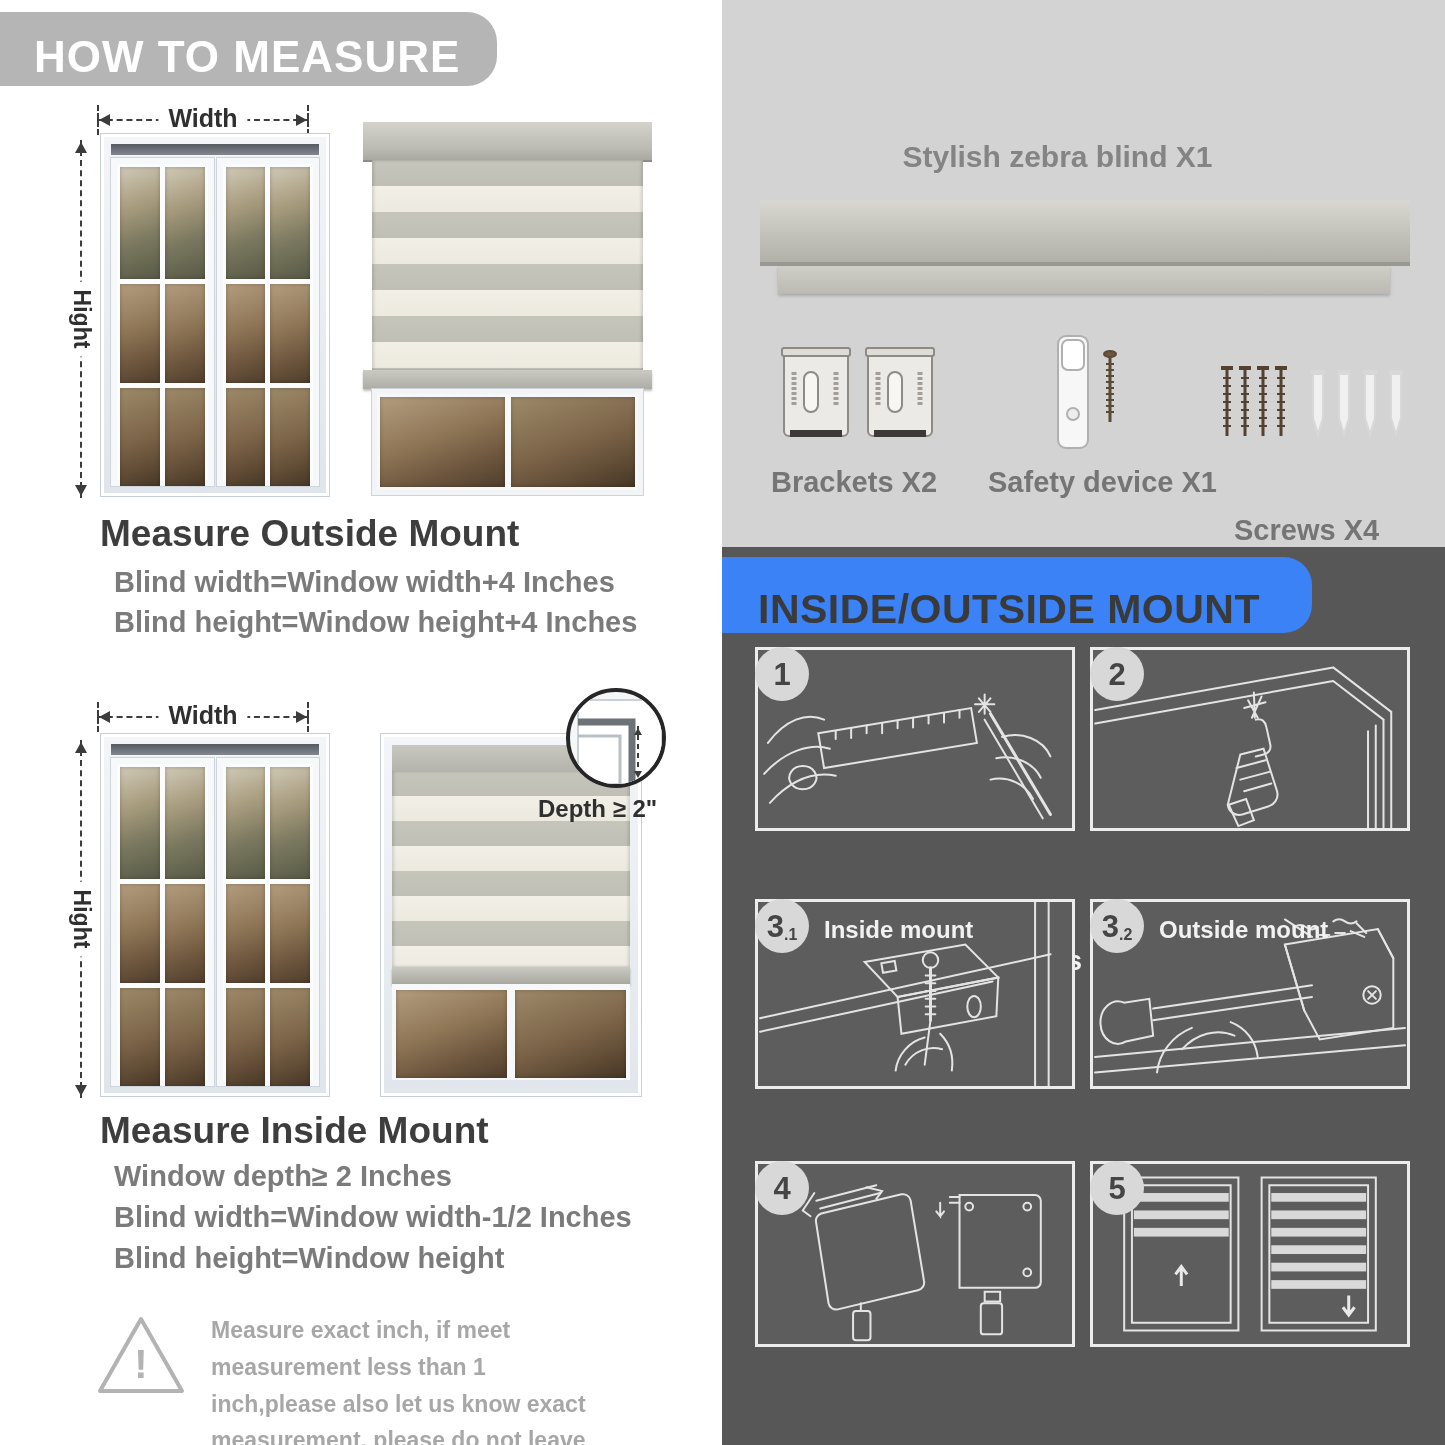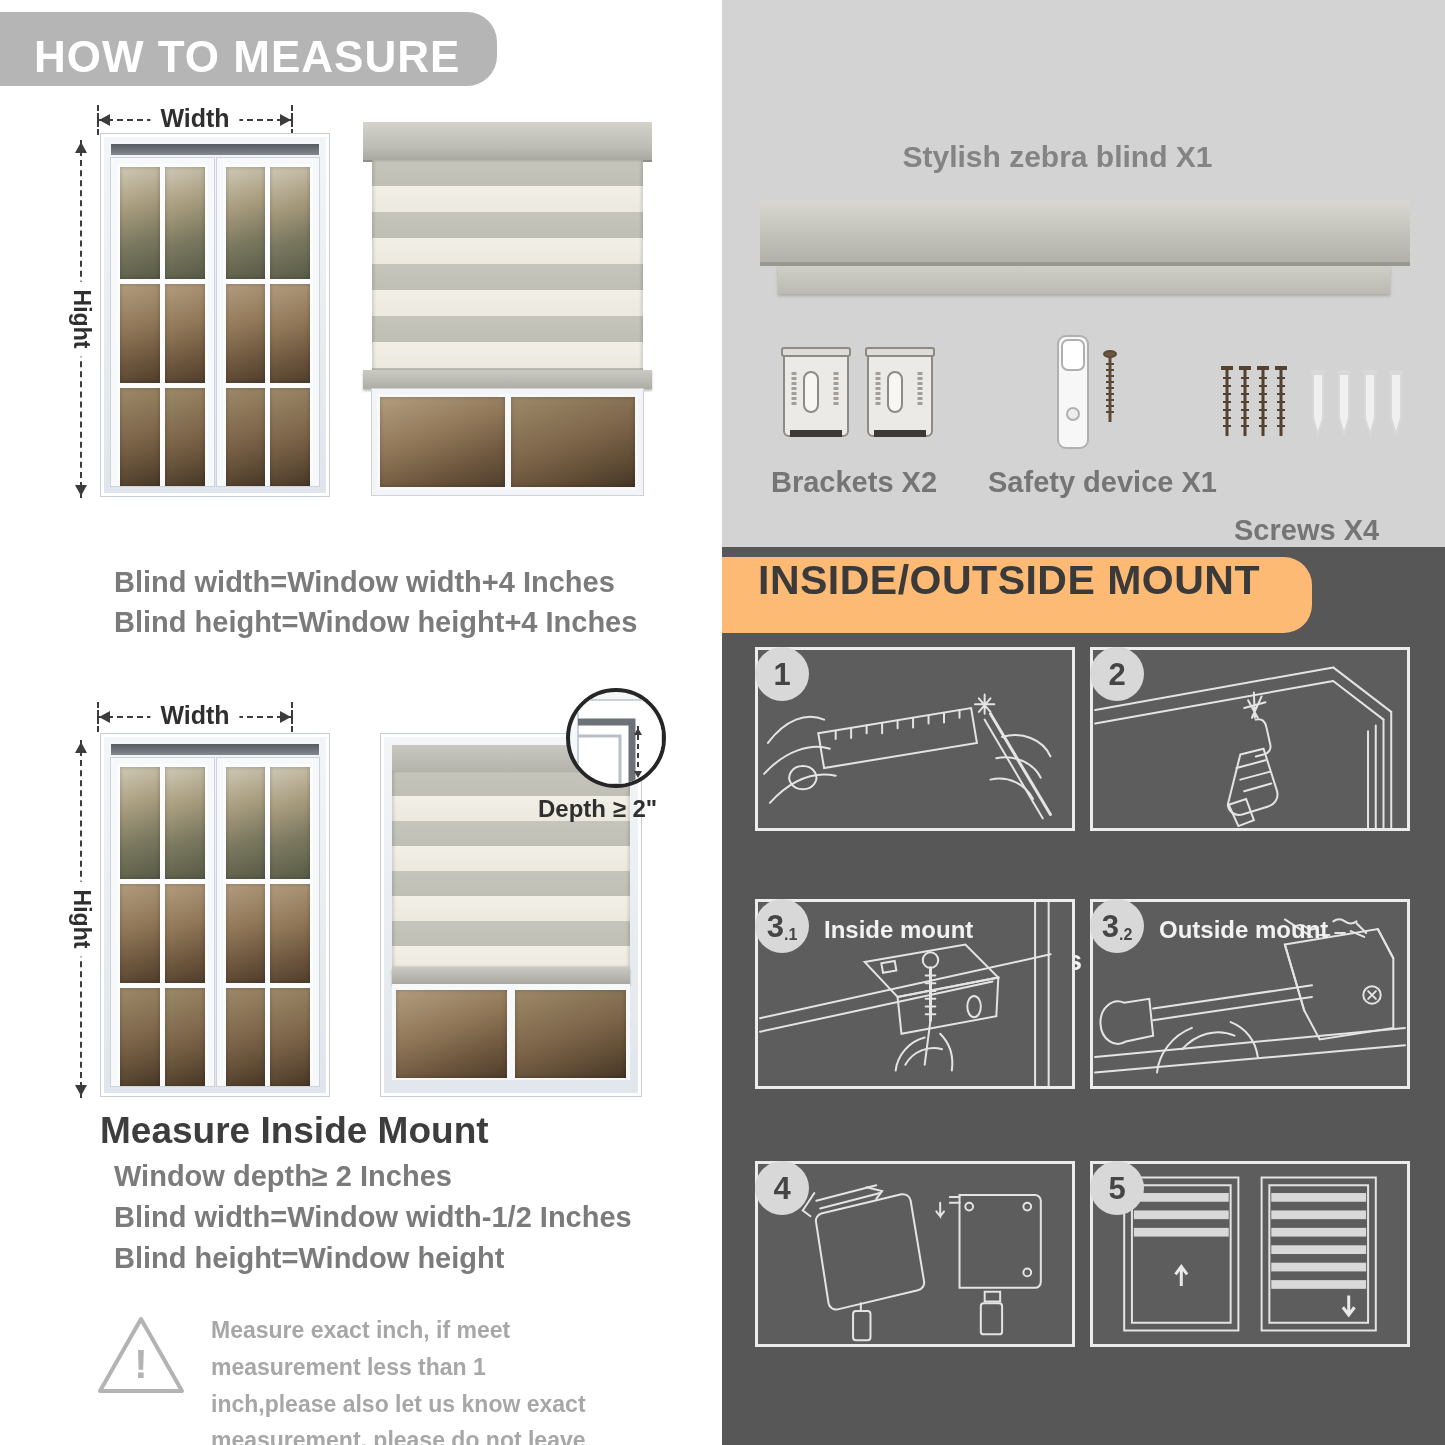--- a/index.html
+++ b/index.html
@@ -12,21 +12,21 @@
   
   .left-col{position:absolute;left:0;top:0;width:722px;height:1445px;background:#fff;}
   .howto-banner{
     position:absolute;left:0;top:12px;width:497px;height:74px;
     background:#b5b5b5;border-radius:0 30px 30px 0;
     display:flex;align-items:center;padding-left:34px;box-sizing:border-box;
   }
   .howto-banner span{color:#ffffff;font-size:44px;font-weight:bold;letter-spacing:1px;margin-top:16px;}
 
   
-  .meas-h{position:absolute;width:196px;height:30px;}
+  .meas-h{position:absolute;width:212px;height:30px;}
   .meas-h .line{position:absolute;left:0;right:0;top:14px;border-top:2px dashed #3c3c3c;}
   .meas-h .cap{position:absolute;top:0;bottom:0;border-left:2px dashed #3c3c3c;}
   .meas-h .cap.l{left:0;} .meas-h .cap.r{right:0;}
   .meas-h .ah{position:absolute;top:9px;width:0;height:0;border-top:6px solid transparent;border-bottom:6px solid transparent;}
   .meas-h .ah.l{left:2px;border-right:11px solid #3c3c3c;}
   .meas-h .ah.r{right:2px;border-left:11px solid #3c3c3c;}
   .meas-h .lbl{
     position:absolute;left:50%;top:50%;transform:translate(-50%,-54%);
     background:#fff;padding:0 10px;font-size:25px;font-weight:bold;color:#2f2f2f;
   }
@@ -121,22 +121,22 @@
   .headrail-sub{
     position:absolute;left:56px;top:266px;width:612px;height:28px;
     background:linear-gradient(180deg,#d0cfc7,#bbbab2);box-shadow:0 2px 3px rgba(0,0,0,.2);
   }
   .included-item-label{position:absolute;font-size:29px;font-weight:bold;color:#757575;white-space:nowrap;}
   .included-icon{position:absolute;}
 
   
   .right-bottom{position:absolute;left:722px;top:547px;width:723px;height:898px;background:#575757;}
   .mount-banner{
-    position:absolute;left:0;top:10px;width:590px;height:76px;background:#fdba74;
-    border-radius:0 28px 28px 0;display:flex;align-items:flex-start;padding-left:36px;box-sizing:border-box;
+    position:absolute;left:0;top:10px;width:590px;height:76px;background:#3b82f6;
+    border-radius:0 28px 28px 0;display:flex;align-items:flex-end;padding-left:36px;box-sizing:border-box;
   }
   .mount-banner span{color:#3a3a3a;font-size:41px;font-weight:bold;letter-spacing:.5px;}
   .step-panel{
     position:absolute;width:320px;border:3px solid #ececec;background:#5d5d5d;box-sizing:border-box;
   }
   .step-badge{
     position:absolute;left:-3px;top:-3px;width:54px;height:54px;border-radius:50%;
     background:#d8d8d8;display:flex;align-items:center;justify-content:center;z-index:3;
   }
   .step-badge .n{font-size:31px;font-weight:bold;color:#454545;line-height:1;}
@@ -196,20 +196,21 @@
   <div class="blind-photo" style="left:363px;top:122px;width:289px;">
     <div class="bp-cassette"></div>
     <div class="bp-body"></div>
     <div class="bp-rail"></div>
     <div class="bp-window">
       <div class="pane r2"></div>
       <div class="pane r3"></div>
     </div>
   </div>
 
+  <div class="sec-heading" style="left:100px;top:513px;">Measure Outside Mount</div>
   <div class="sec-rule" style="left:102px;top:566px;">Blind width=Window width+4 Inches</div>
   <div class="sec-rule" style="left:102px;top:606px;">Blind height=Window height+4 Inches</div>
 
   <div class="meas-h" style="left:97px;top:702px;">
     <div class="cap l"></div>
     <div class="cap r"></div>
     <div class="line"></div>
     <div class="ah l"></div>
     <div class="ah r"></div>
     <span class="lbl">Width</span>

